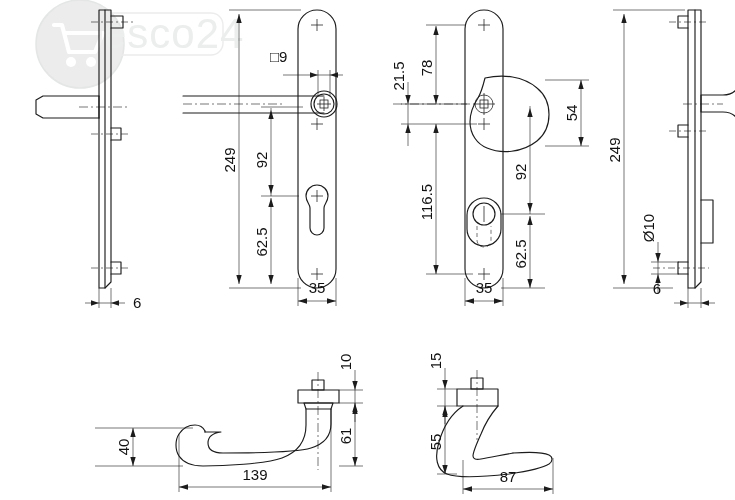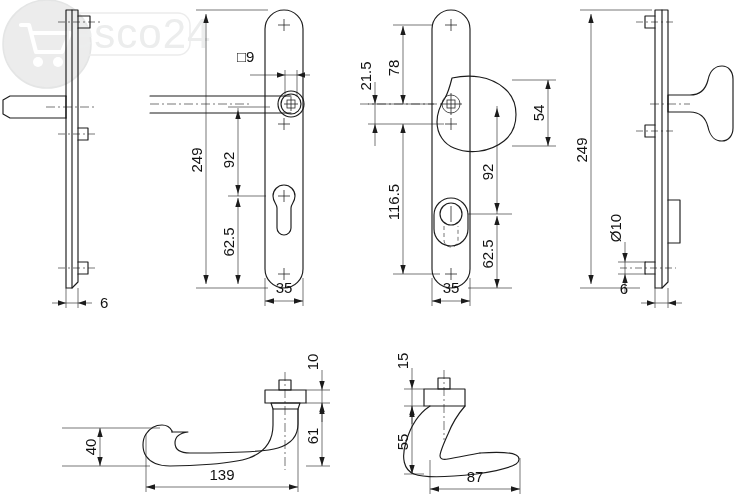--- a/index.html
+++ b/index.html
@@ -1,18 +1,18 @@
 <!DOCTYPE html>
 <html><head>
 <meta charset="utf-8">
 <style>
   html,body{margin:0;padding:0;background:#ffffff;}
   body{width:735px;height:500px;overflow:hidden;
        font-family:"Liberation Sans","DejaVu Sans",sans-serif;}
-  #stage{position:relative;width:650px;height:500px;background:#fff;}
+  #stage{position:relative;width:650px;height:500px;background:#fff;margin-left:33px;}
   svg{display:block;}
   .ln{stroke:#1c1c1c;stroke-width:1.15;fill:none;stroke-linecap:round;stroke-linejoin:round;}
   .ln-thin{stroke:#1c1c1c;stroke-width:0.75;fill:none;}
   .dim{stroke:#1c1c1c;stroke-width:0.6;fill:none;}
   .ext{stroke:#1c1c1c;stroke-width:0.6;fill:none;}
   .ctr{stroke:#1c1c1c;stroke-width:0.6;fill:none;stroke-dasharray:9 3 2 3;}
   .ctr2{stroke:#1c1c1c;stroke-width:0.6;fill:none;stroke-dasharray:7 3 2 3;}
   .hid{stroke:#1c1c1c;stroke-width:0.6;fill:none;stroke-dasharray:4 3;}
   .txt{font-family:"Liberation Sans","DejaVu Sans",sans-serif;font-size:15px;fill:#111;}
   .txt-v{font-family:"Liberation Sans","DejaVu Sans",sans-serif;font-size:15px;fill:#111;}

